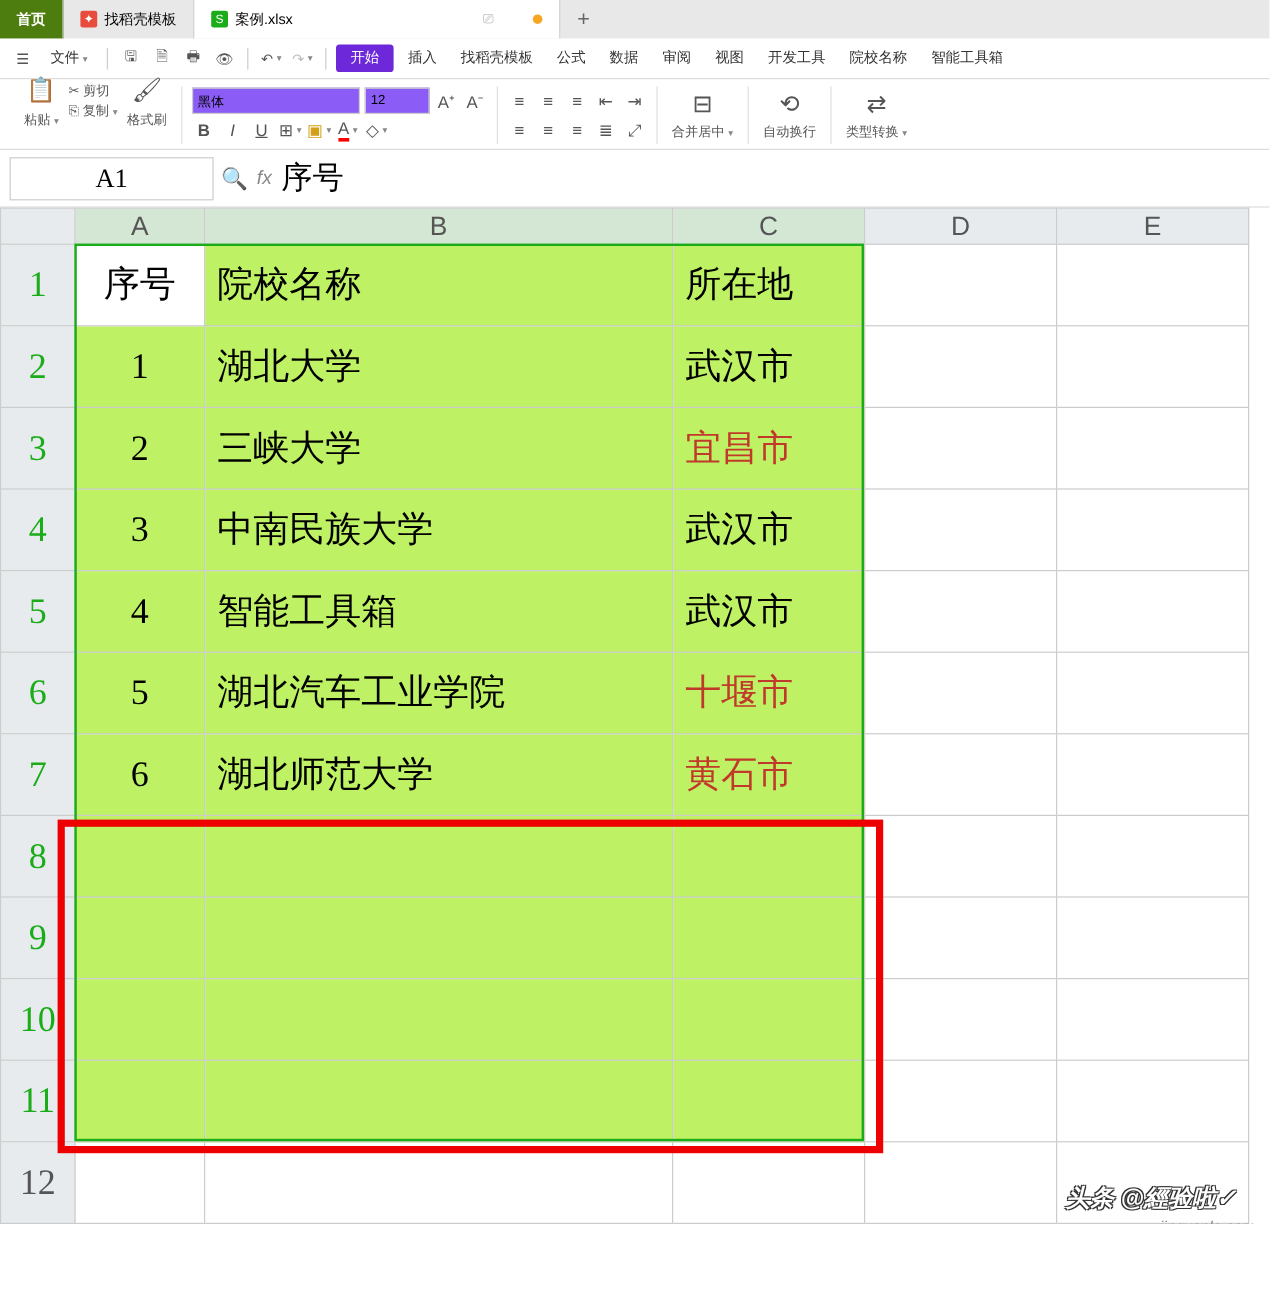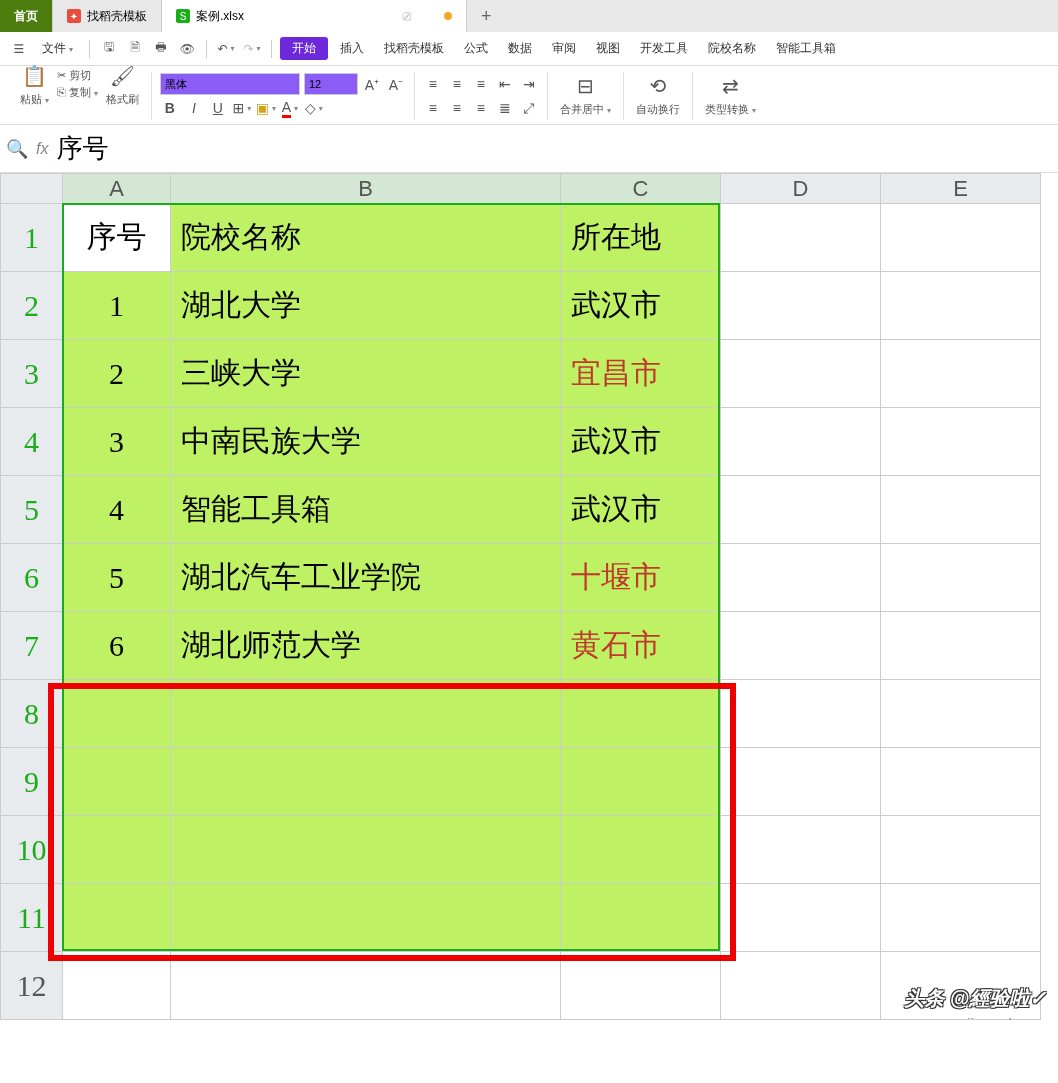--- a/index.html
+++ b/index.html
@@ -56,21 +56,21 @@
   .selbg { background:#bef264; }
   .redtxt { color:#c0392b; }
   .corner { background:#e8ebee; }
   .activecell { background:#fff !important; }
   
   
   .marquee { position:absolute; border:2px solid #1aad19; pointer-events:none; }
   
   .redbox { position:absolute; border:6px solid #e00; pointer-events:none; }
   
-  .watermark { position:absolute; right:12px; bottom:8px; font-size:20px; color:#fff; font-weight:bold; text-shadow: -1px -1px 0 #333,1px -1px 0 #333,-1px 1px 0 #333,1px 1px 0 #333; font-style:italic;}
+  .watermark { position:absolute; right:28px; bottom:8px; font-size:20px; color:#fff; font-weight:bold; text-shadow: -1px -1px 0 #333,1px -1px 0 #333,-1px 1px 0 #333,1px 1px 0 #333; font-style:italic;}
   .watermark2 { position:absolute; right:12px; bottom:-10px; font-size:13px; color:#888; font-style:italic;}
 </style>
 </head>
 <body>
 
 <div class="tabs">
   <div class="tab home">
       <span>首页</span>
     </div>
   <div class="tab">
@@ -185,20 +185,23 @@
   </div>
   <div class="rgroup">
     <div class="vgroup">
       <span class="big-ic">⇄</span>
       <span class="rlbl dd">类型转换</span>
     </div>
   </div>
 </div>
 
 <div class="fbar">
+  <div class="namebox">
+      <span>A1</span>
+    </div>
   <span class="ric" style="font-size:18px;">🔍</span>
   <span class="fx">fx</span>
   <span class="fcontent">序号</span>
 </div>
 
 <div class="grid-wrap">
 <table class="sheet">
   <colgroup>
         <col style="width:62px">
         <col class="colA">

